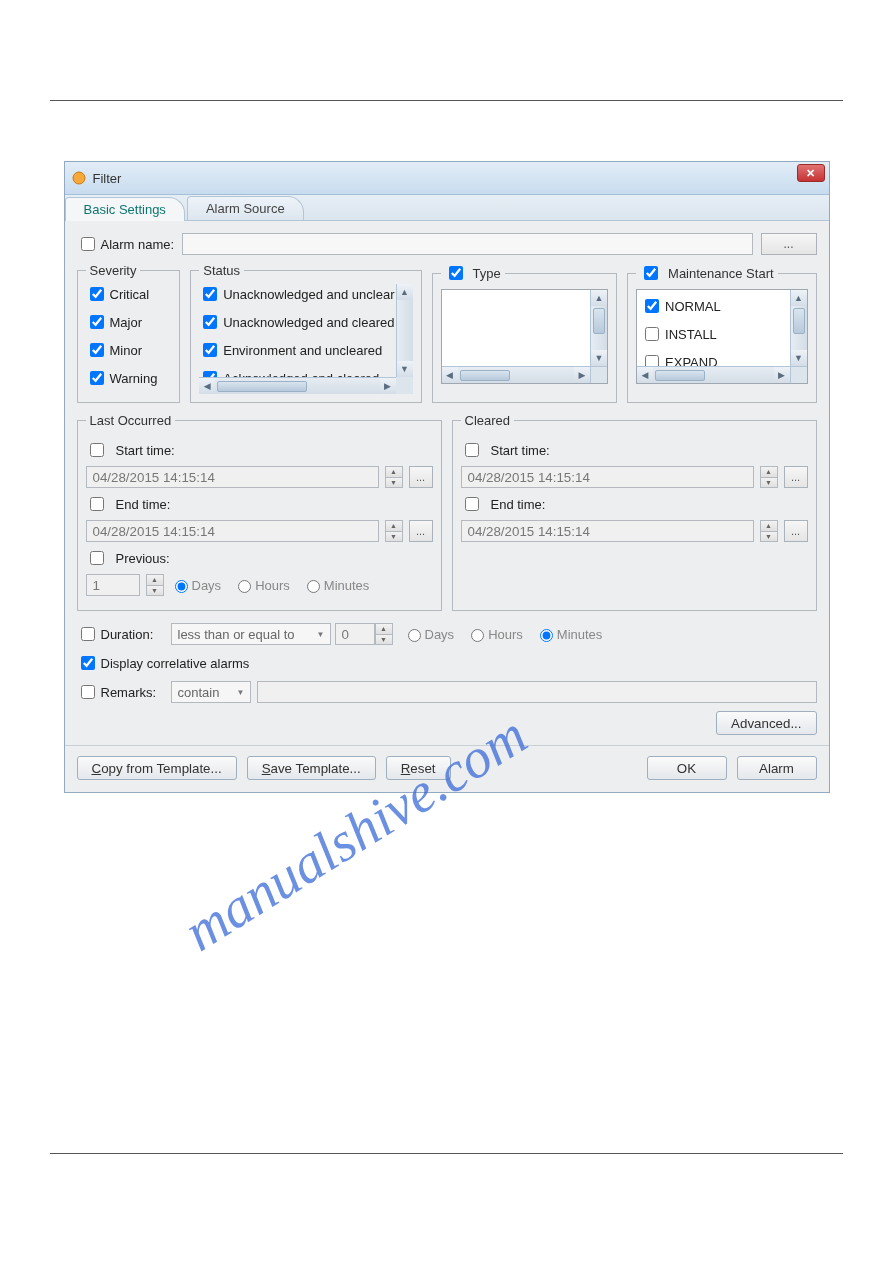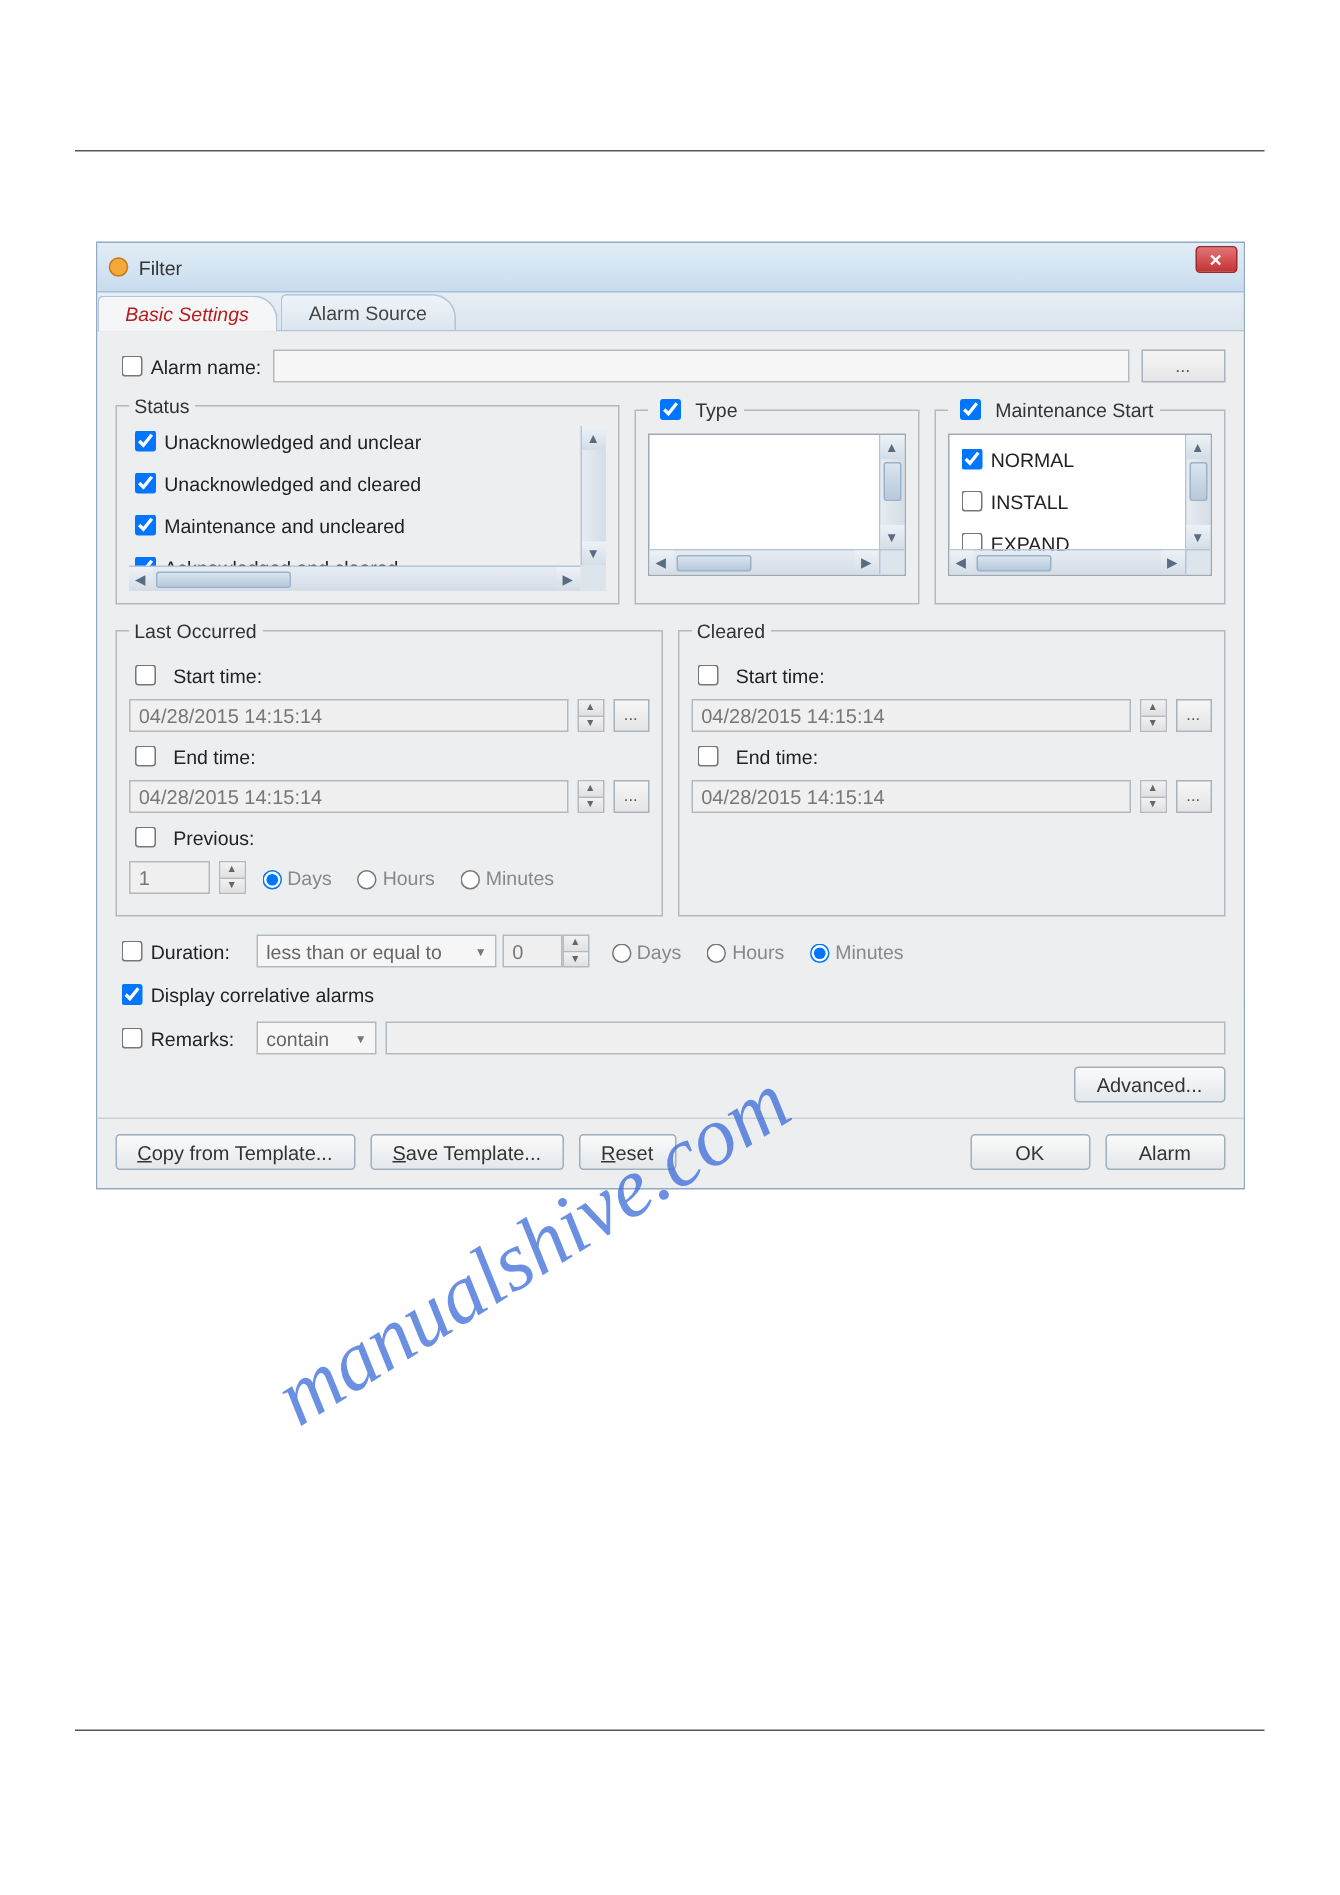--- a/index.html
+++ b/index.html
@@ -57,24 +57,23 @@
     margin-right: 2px;
     background: linear-gradient(#eef3f8,#dde6ef);
     border: 1px solid #b3c6d7;
     border-bottom: none;
     border-radius: 4px 16px 0 0;
     cursor: pointer;
     color: #444;
   }
   .tab.active {
     background: #f4f6f8;
-    color: #b91c1c;
+    color: #0f766e;
     position: relative;
     top: 1px;
-    font-style: italic;
   }
   .content {
     background: #eceef0;
     padding: 12px 12px 10px;
   }
   .row { display: flex; align-items: center; margin-bottom: 8px; }
   .cb { width: 14px; height: 14px; margin-right: 6px; cursor: pointer; vertical-align: middle; }
   .cb-wrap { display: flex; align-items: center; }
   .txt-input {
     flex: 1;
@@ -258,36 +257,57 @@
     <div class="row">
       <div class="cb-wrap">
         <input type="checkbox" class="cb" style="">
         <span>Alarm name:</span>
       </div>
       <input class="txt-input" style="margin-left: 8px;" value="">
       <button class="browse-btn">...</button>
     </div>
 
     <div class="groups">
+      <fieldset class="severity">
+        <legend>Severity</legend>
+        <div class="cb-list">
+          <label class="cb-item">
+                <input type="checkbox" class="cb" checked="" style="">
+                <span>Critical</span>
+              </label>
+          <label class="cb-item">
+                <input type="checkbox" class="cb" checked="" style="">
+                <span>Major</span>
+              </label>
+          <label class="cb-item">
+                <input type="checkbox" class="cb" checked="" style="">
+                <span>Minor</span>
+              </label>
+          <label class="cb-item">
+                <input type="checkbox" class="cb" checked="" style="">
+                <span>Warning</span>
+              </label>
+        </div>
+      </fieldset>
 
       <fieldset class="status">
         <legend>Status</legend>
         <div class="status-inner">
           <div class="cb-list" style="padding-right:18px;">
             <label class="cb-item">
                   <input type="checkbox" class="cb" checked="" style="">
                   <span>Unacknowledged and unclear</span>
                 </label>
             <label class="cb-item">
                   <input type="checkbox" class="cb" checked="" style="">
                   <span>Unacknowledged and cleared</span>
                 </label>
             <label class="cb-item">
                   <input type="checkbox" class="cb" checked="" style="">
-                  <span>Maintenance and uncleared</span>
+                  <span>Environment and uncleared</span>
                 </label>
             <label class="cb-item">
                   <input type="checkbox" class="cb" checked="" style="">
                   <span>Acknowledged and cleared</span>
                 </label>
           </div>
           <div class="status-scroll-v">
             <div class="up">▲</div>
             <div class="down">▼</div>
           </div>

